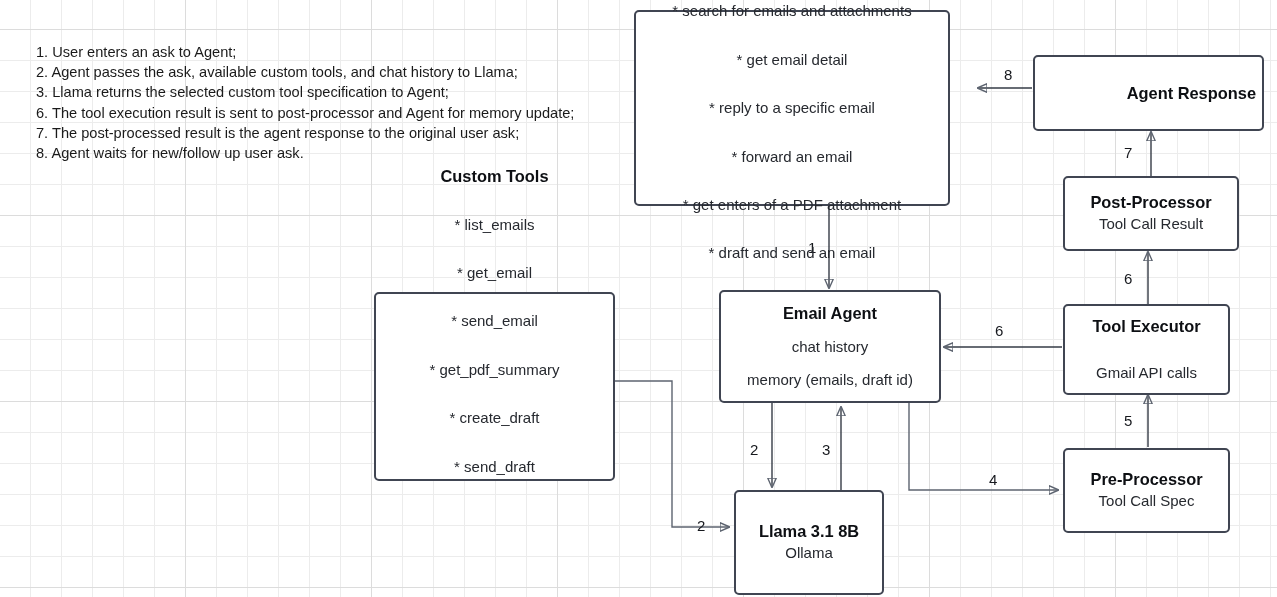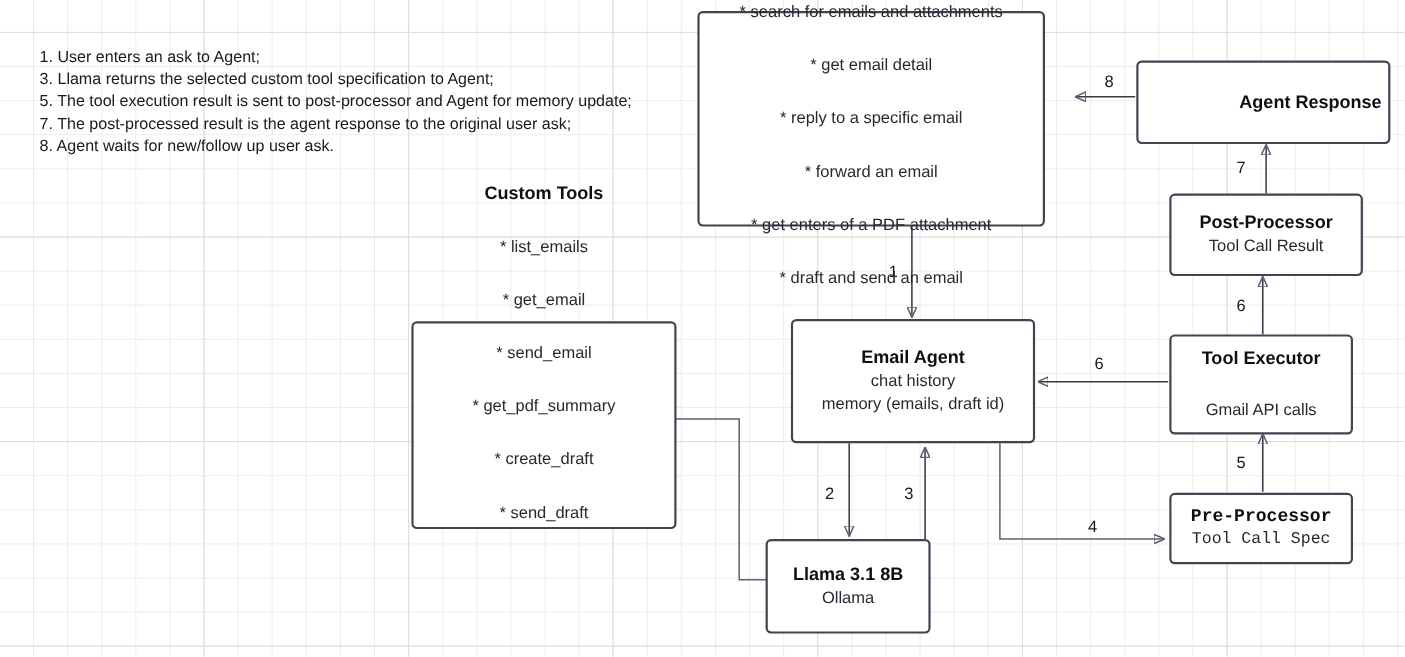--- a/index.html
+++ b/index.html
@@ -103,22 +103,23 @@
     stroke: #353b46;
   }
 </style>
 </head>
 <body>
 
 <div id="canvas">
 
   <div class="legend">
     <div>1. User enters an ask to Agent;</div>
+    <div>2. Agent passes the ask, available custom tools, and chat history to Llama;</div>
     <div>3. Llama returns the selected custom tool specification to Agent;</div>
-    <div>5. The tool execution result is sent to post-processor and Agent for memory update;</div>
+    <div>6. The tool execution result is sent to post-processor and Agent for memory update;</div>
     <div>7. The post-processed result is the agent response to the original user ask;</div>
     <div>8. Agent waits for new/follow up user ask.</div>
   </div>
 
   <svg class="edges" viewBox="0 0 1277 597">
     <defs>
       <marker id="ah" viewBox="0 0 10 10" refX="9.2" refY="5" markerWidth="7" markerHeight="7" orient="auto-start-reverse">
         <path d="M 0 0.6 L 10 5 L 0 9.4 z" fill="#474d59" stroke="none"></path>
       </marker>
     </defs>
@@ -172,39 +173,39 @@
   <div class="node" style="left:1063px; top:176px; width:176px; height:75px;">
     <div class="title">Post-Processor</div>
     <div class="sub">Tool Call Result</div>
   </div>
 
   <div class="node" style="left:1063px; top:304px; width:167px; height:91px;gap:25px;">
     <div class="title">Tool Executor</div>
     <div class="sub">Gmail API calls</div>
   </div>
 
-  <div class="node" style="left:1063px; top:448px; width:167px; height:65px;font-family:Liberation Mono, monospace;">
+  <div class="node" style="left:1063px; top:448px; width:167px; height:85px;">
     <div class="title">Pre-Processor</div>
     <div class="sub">Tool Call Spec</div>
   </div>
 
   <div class="node list" style="left:374px; top:292px; width:241px; height:189px;justify-content:flex-end;">
     <div class="title">Custom Tools</div>
     <div class="sub">* list_emails</div>
     <div class="sub">* get_email</div>
     <div class="sub">* send_email</div>
     <div class="sub">* get_pdf_summary</div>
     <div class="sub">* create_draft</div>
     <div class="sub">* send_draft</div>
   </div>
 
-  <div class="node" style="left:719px; top:290px; width:222px; height:113px;">
+  <div class="node" style="left:719px; top:290px; width:222px; height:113px;gap:12px;">
     <div class="title">Email Agent</div>
     <div class="sub">chat history</div>
     <div class="sub">memory (emails, draft id)</div>
   </div>
 
-  <div class="node" style="left:696px; top:490px; width:150px; height:86px;justify-content:center;">
+  <div class="node" style="left:734px; top:490px; width:150px; height:105px;justify-content:center;">
     <div class="title">Llama 3.1 8B</div>
     <div class="sub">Ollama</div>
   </div>
 
 </div>
 
 </body></html>

